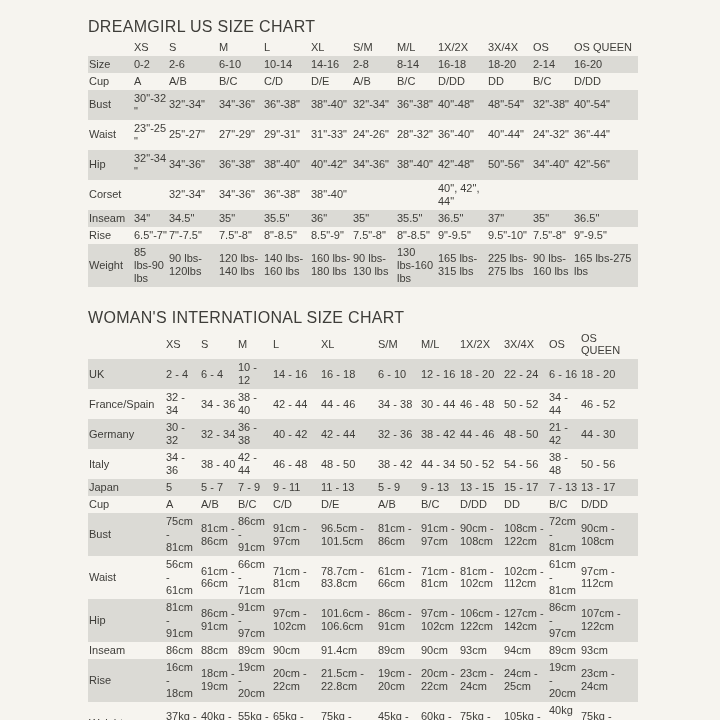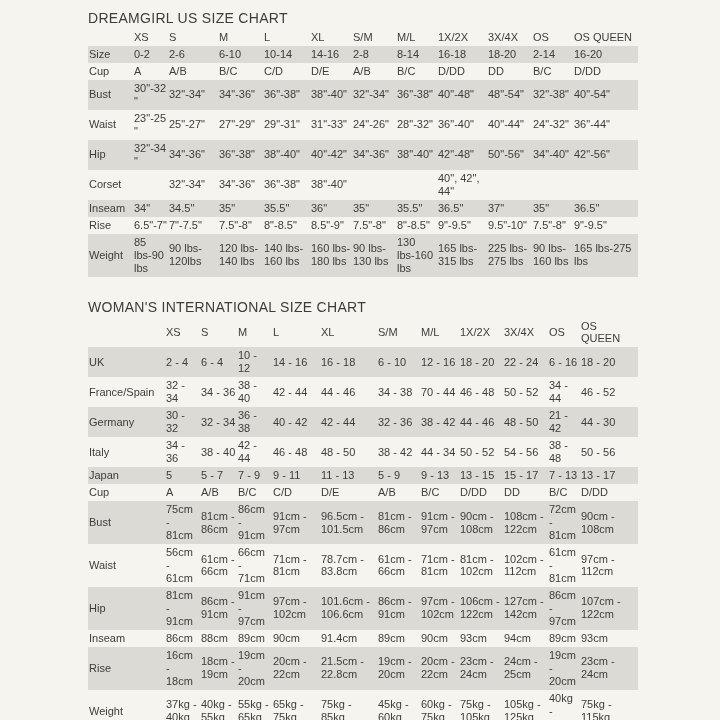--- a/index.html
+++ b/index.html
@@ -13,23 +13,23 @@
     font-family: "Liberation Sans", sans-serif;
     font-size: 11px;
     color: #3e3d39;
     overflow: hidden;
   }
   .charts-wrap {
     padding: 10px 0 0 88px;
     width: 550px;
   }
   .chart-title {
-    font-size: 14px;
+    font-size: 16px;
     font-weight: normal;
-    margin: 0 0 3px 0;
+    margin: 8px 0 3px 0;
     letter-spacing: 0.3px;
     text-transform: none;
   }
   table.size-table {
     border-collapse: collapse;
     table-layout: fixed;
     width: 550px;
   }
   table.size-table th,
   table.size-table td {
@@ -276,21 +276,21 @@
             <td>18 - 20</td>
           </tr>
           <tr>
             <td>France/Spain</td>
             <td>32 - 34</td>
             <td>34 - 36</td>
             <td>38 - 40</td>
             <td>42 - 44</td>
             <td>44 - 46</td>
             <td>34 - 38</td>
-            <td>70 - 44</td>
+            <td>30 - 44</td>
             <td>46 - 48</td>
             <td>50 - 52</td>
             <td>34 - 44</td>
             <td>46 - 52</td>
           </tr>
           <tr class="stripe">
             <td>Germany</td>
             <td>30 - 32</td>
             <td>32 - 34</td>
             <td>36 - 38</td>

